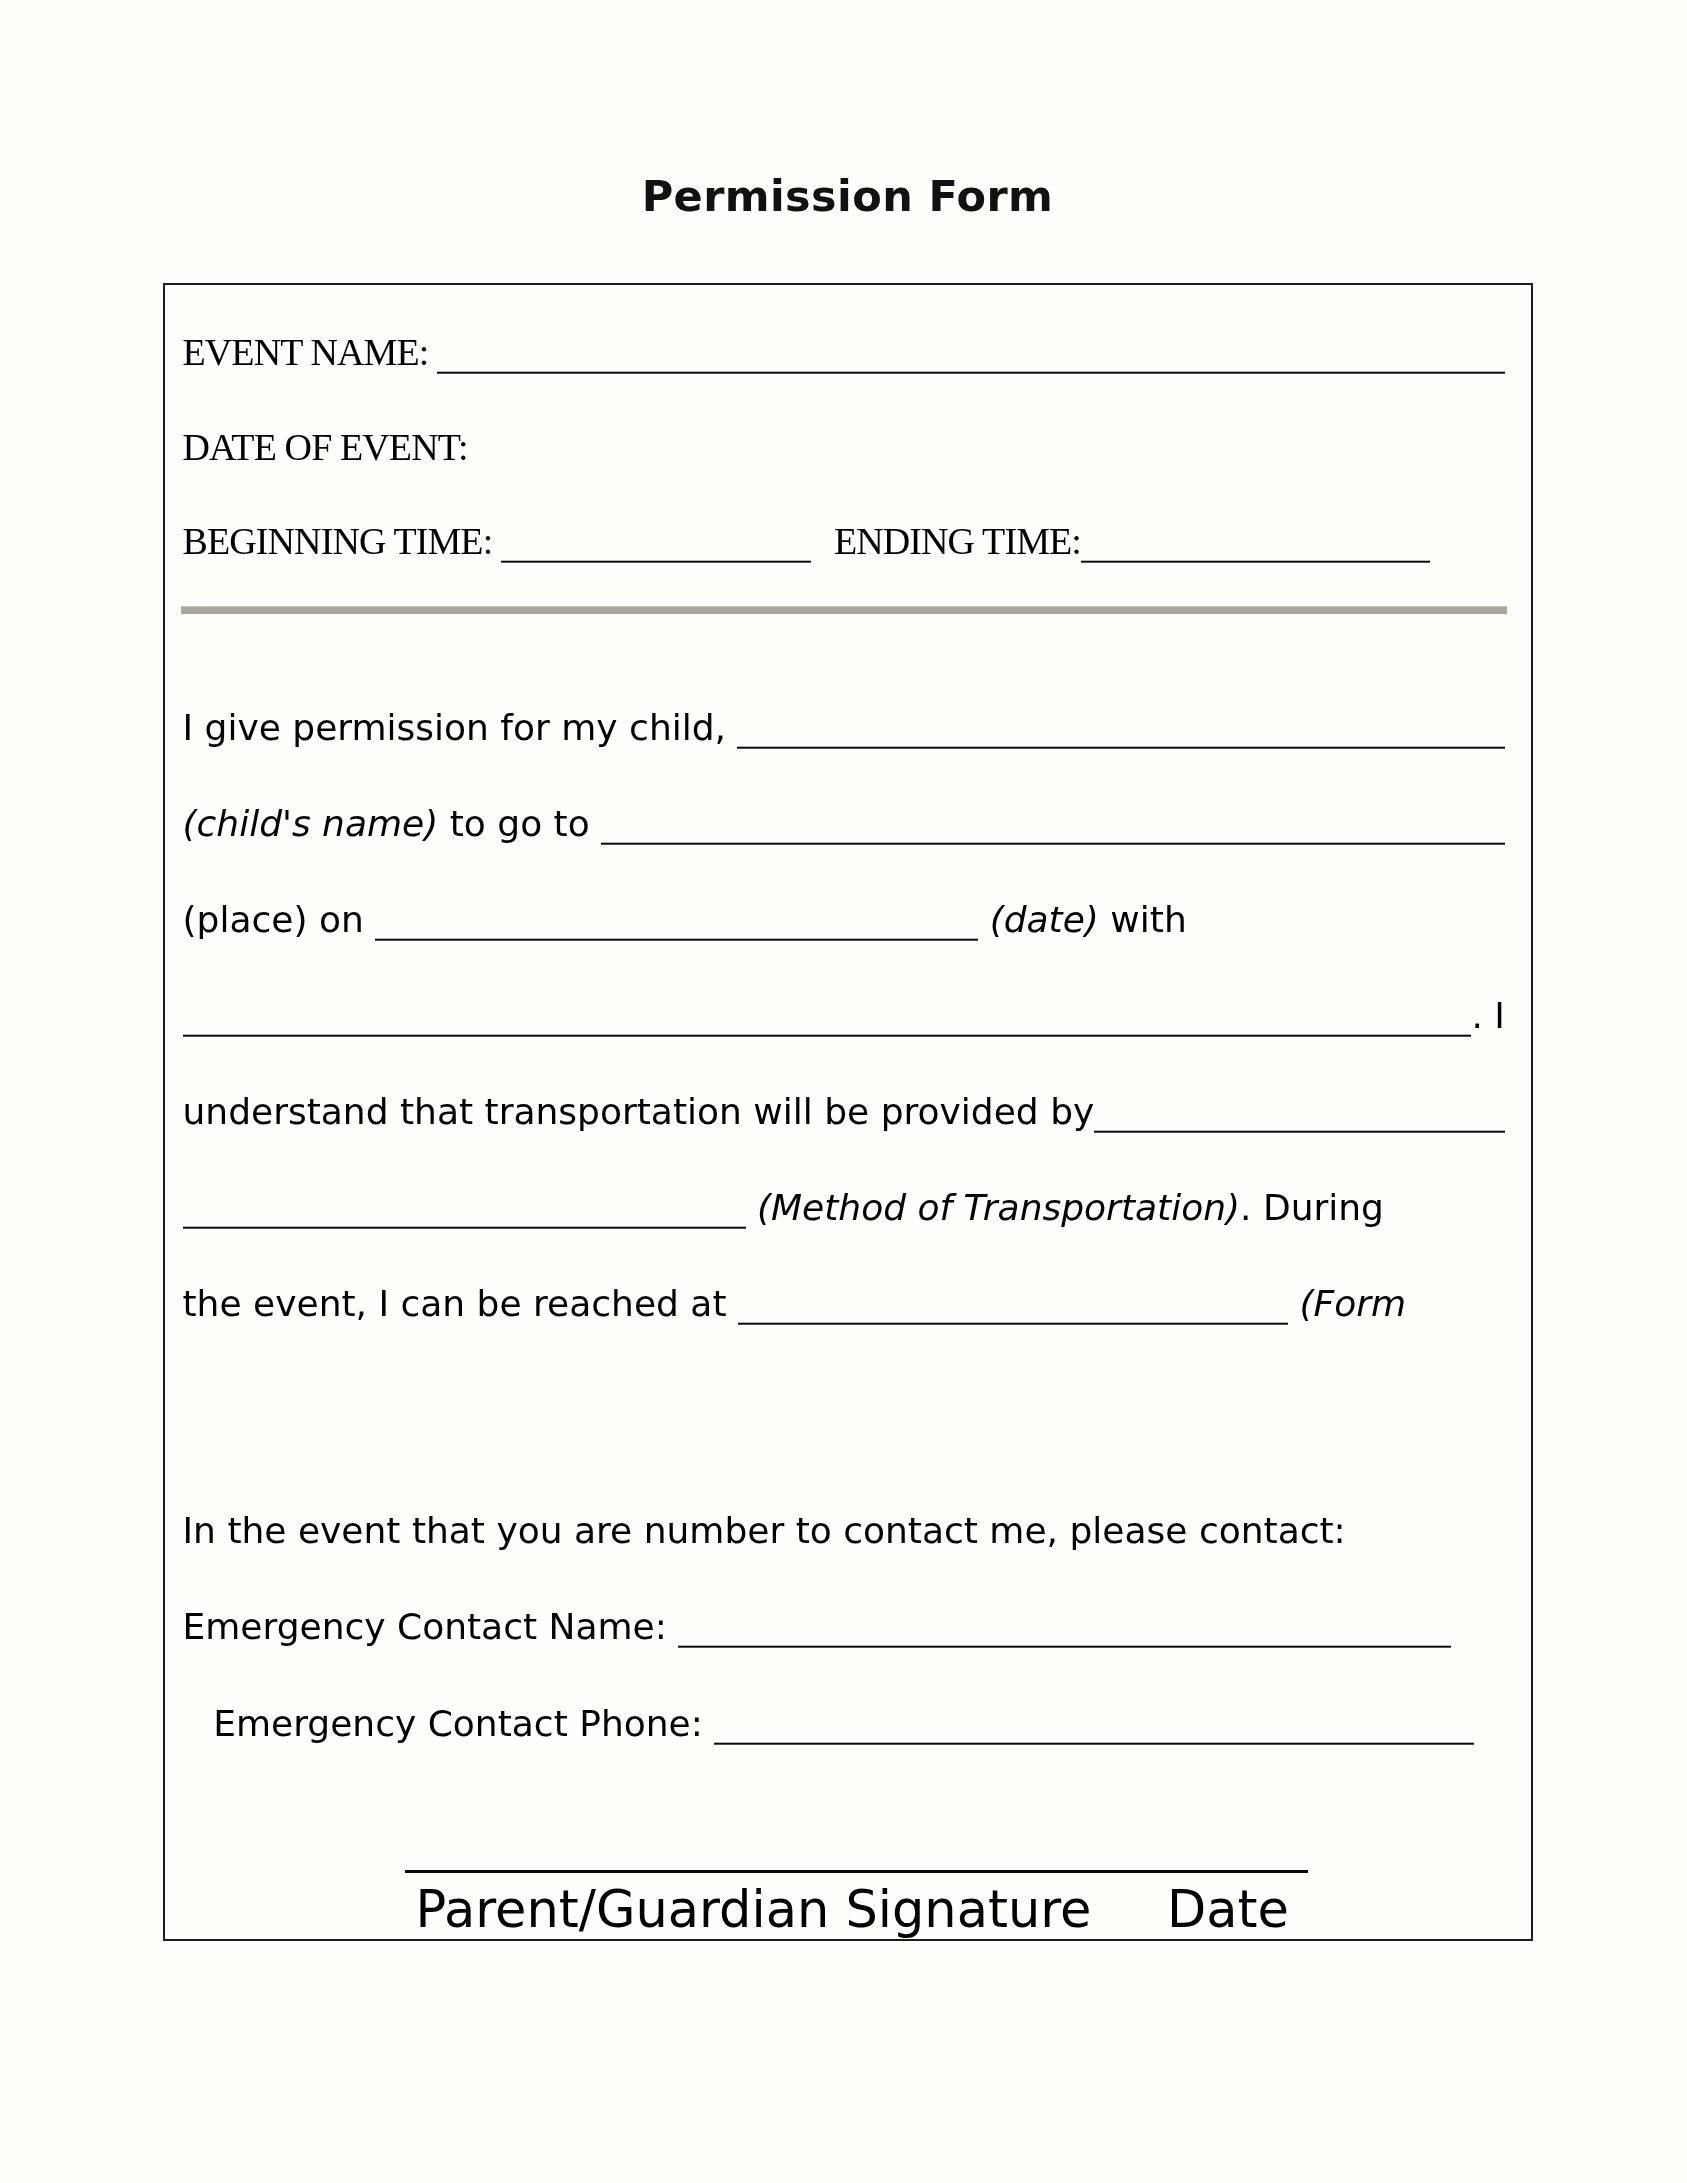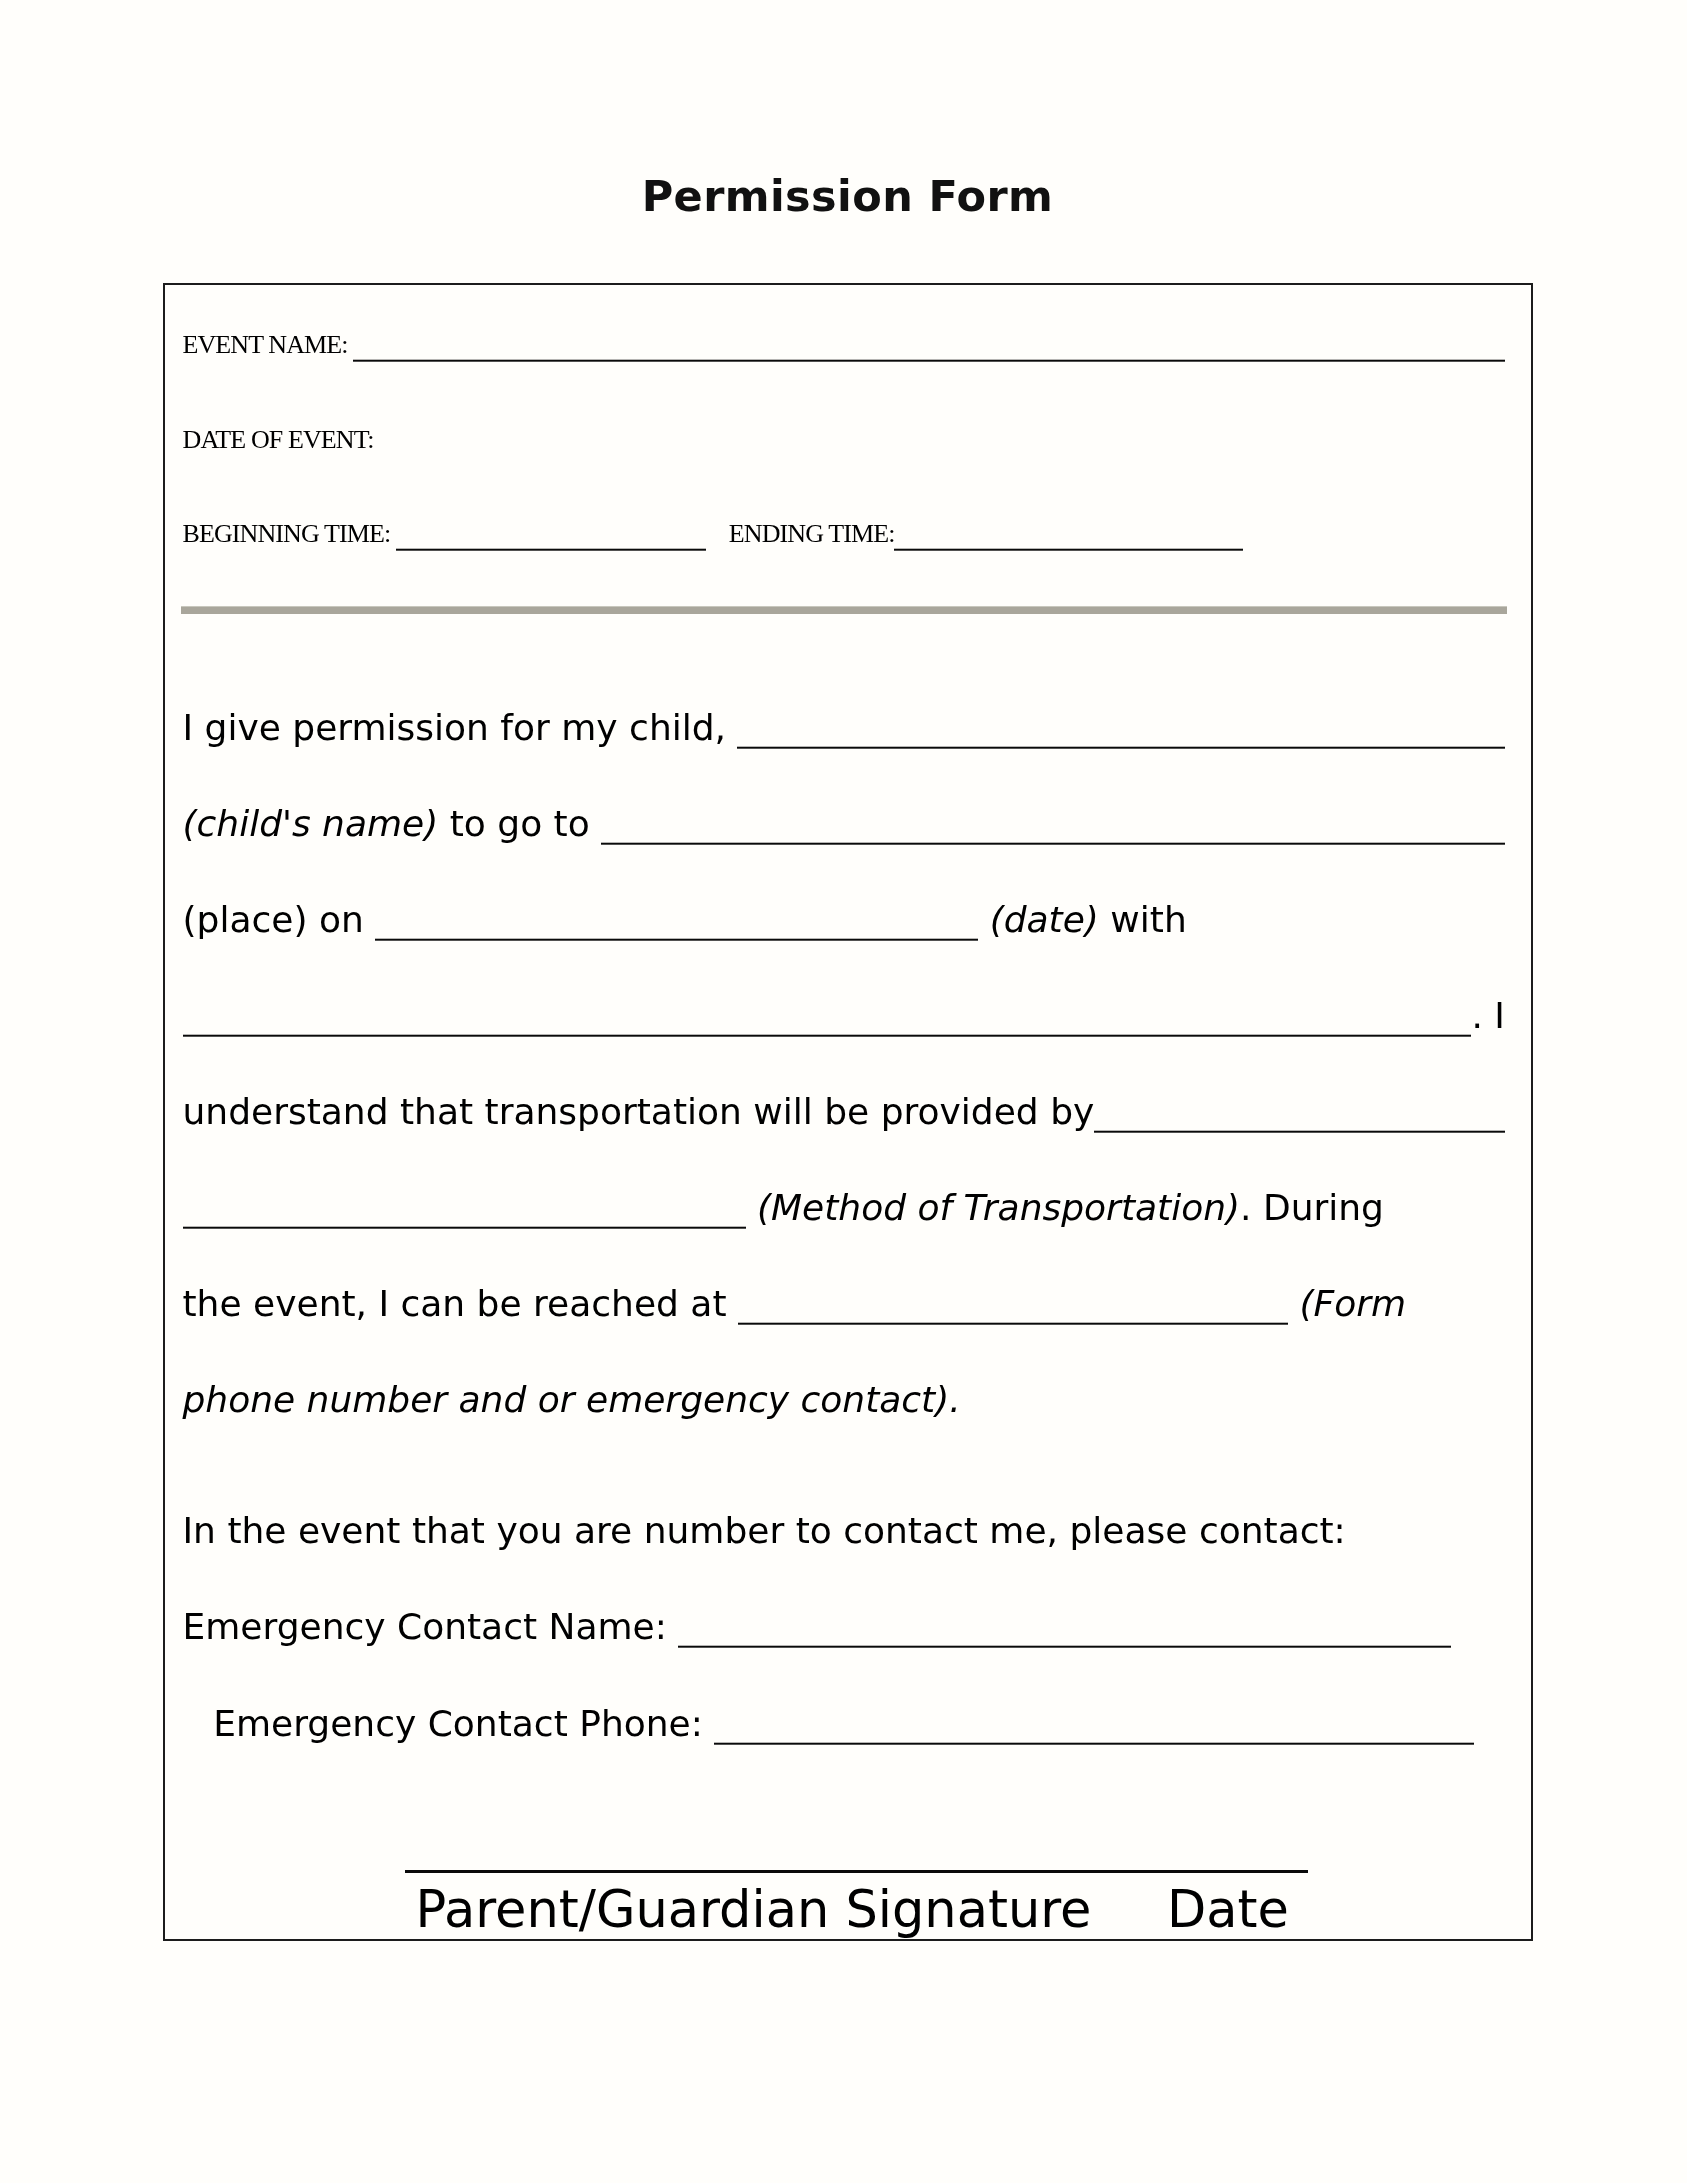--- a/index.html
+++ b/index.html
@@ -6,21 +6,21 @@
   body { width:1687px; height:2184px; font-family:"DejaVu Sans", sans-serif; color:#000; }
   .page { position:relative; width:1687px; height:2184px; background:#fffefb; overflow:hidden; }
 
   .title { position:absolute; top:171px; left:4px; width:100%; text-align:center;
            font-size:43px; font-weight:bold; letter-spacing:0.4px; color:#111; }
 
   .formbox { position:absolute; left:163px; top:283px; width:1370px; height:1658px;
              border:2.6px solid #1c1c1c; box-sizing:border-box; background:#fffefb; }
 
   .row { position:absolute; left:17.5px; right:26px; display:flex; align-items:baseline; }
-  .srow { font-family:"Liberation Serif", serif; font-size:26px; letter-spacing:-0.9px; }
+  .srow { font-family:"Liberation Serif", serif; font-size:38px; letter-spacing:-0.9px; }
   .brow { font-size:36px; }
   .t { white-space:pre; }
   .it { font-style:italic; }
 
   .blank { height:0; border-bottom:2.6px solid #0a0a0a; transform:translateY(8.7px); }
   .fill { flex:1 1 auto; }
   .w355 { width:310px; } .w400 { width:349px; } .w690 { width:603px; }
   .w645 { width:563px; } .w630 { width:550px; } .w885 { width:773px; } .w870 { width:760px; }
   .sp26 { width:23px; height:0; }
 
@@ -100,23 +100,20 @@
       <span class="t it"> (Method of Transportation)</span>
       <span class="t">. During</span>
     </div>
 
     <div class="row brow" id="b7">
       <span class="t">the event, I can be reached at </span>
       <span class="blank w630"></span>
       <span class="t it"> (Form</span>
     </div>
 
-    <div class="row brow" id="b8">
-      <span class="t it">phone number and or emergency contact).</span>
-    </div>
 
     <div class="row brow" id="b9">
       <span class="t">In the event that you are number to contact me, please contact:</span>
     </div>
 
     <div class="row brow" id="b10">
       <span class="t">Emergency Contact Name: </span>
       <span class="blank w885"></span>
     </div>
 

